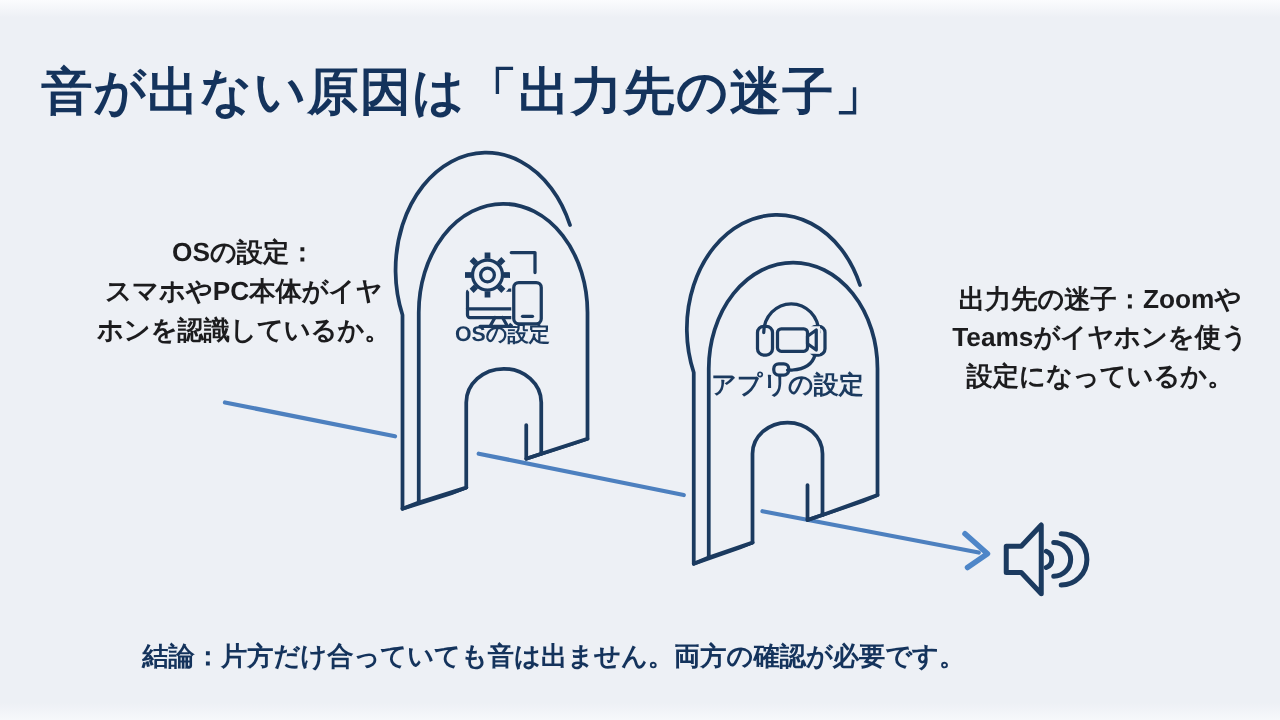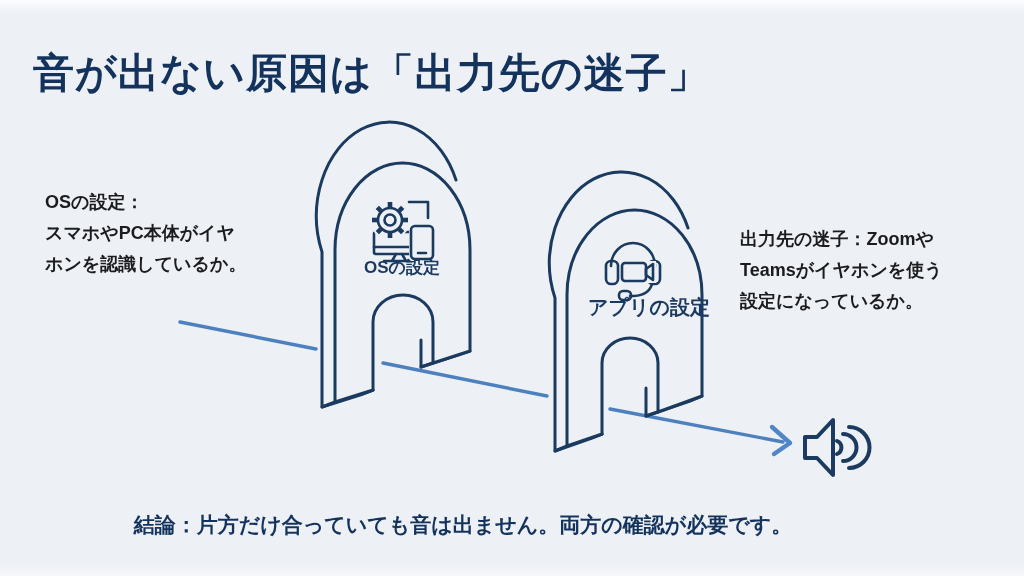--- a/index.html
+++ b/index.html
@@ -28,34 +28,34 @@
   .gear-tooth{stroke:var(--c-navy);stroke-width:4.6;stroke-linecap:butt;}
 
   .title{
     position:absolute;left:33px;top:46px;margin:0;
     font-size:41px;font-weight:800;letter-spacing:1px;
     color:var(--c-title_navy);
     font-family:Liberation Serif, serif;
   }
   .note{
     position:absolute;
-    font-size:18px;font-weight:700;line-height:31px;
-    color:var(--c-text_dark);white-space:pre-line;
+    font-size:21px;font-weight:700;line-height:31px;
+    color:var(--c-text_dark);white-space:pre-line;text-align:center;
   }
   .note-left{left:45px;top:187px;width:300px;}
   .note-right{left:740px;top:224px;width:280px;}
   .gate-label{
     position:absolute;text-align:center;
     font-weight:700;color:var(--c-navy);
   }
   .gate-label-os{left:337px;top:256px;width:130px;font-size:17px;}
-  .gate-label-app{left:569px;top:294px;width:122px;font-size:20px;padding-left:19px;}
+  .gate-label-app{left:569px;top:294px;width:122px;font-size:20px;}
   .conclusion{
     position:absolute;left:0;top:511px;width:886px;text-align:center;
-    font-size:21px;font-weight:700;color:var(--c-title_navy);padding-left:20px;
+    font-size:21px;font-weight:700;color:var(--c-title_navy);
   }
 </style>
 </head>
 <body>
 
 <div class="stage">
 
   <svg width="1024" height="576" viewBox="0 0 1024 576">
 
     <g>

